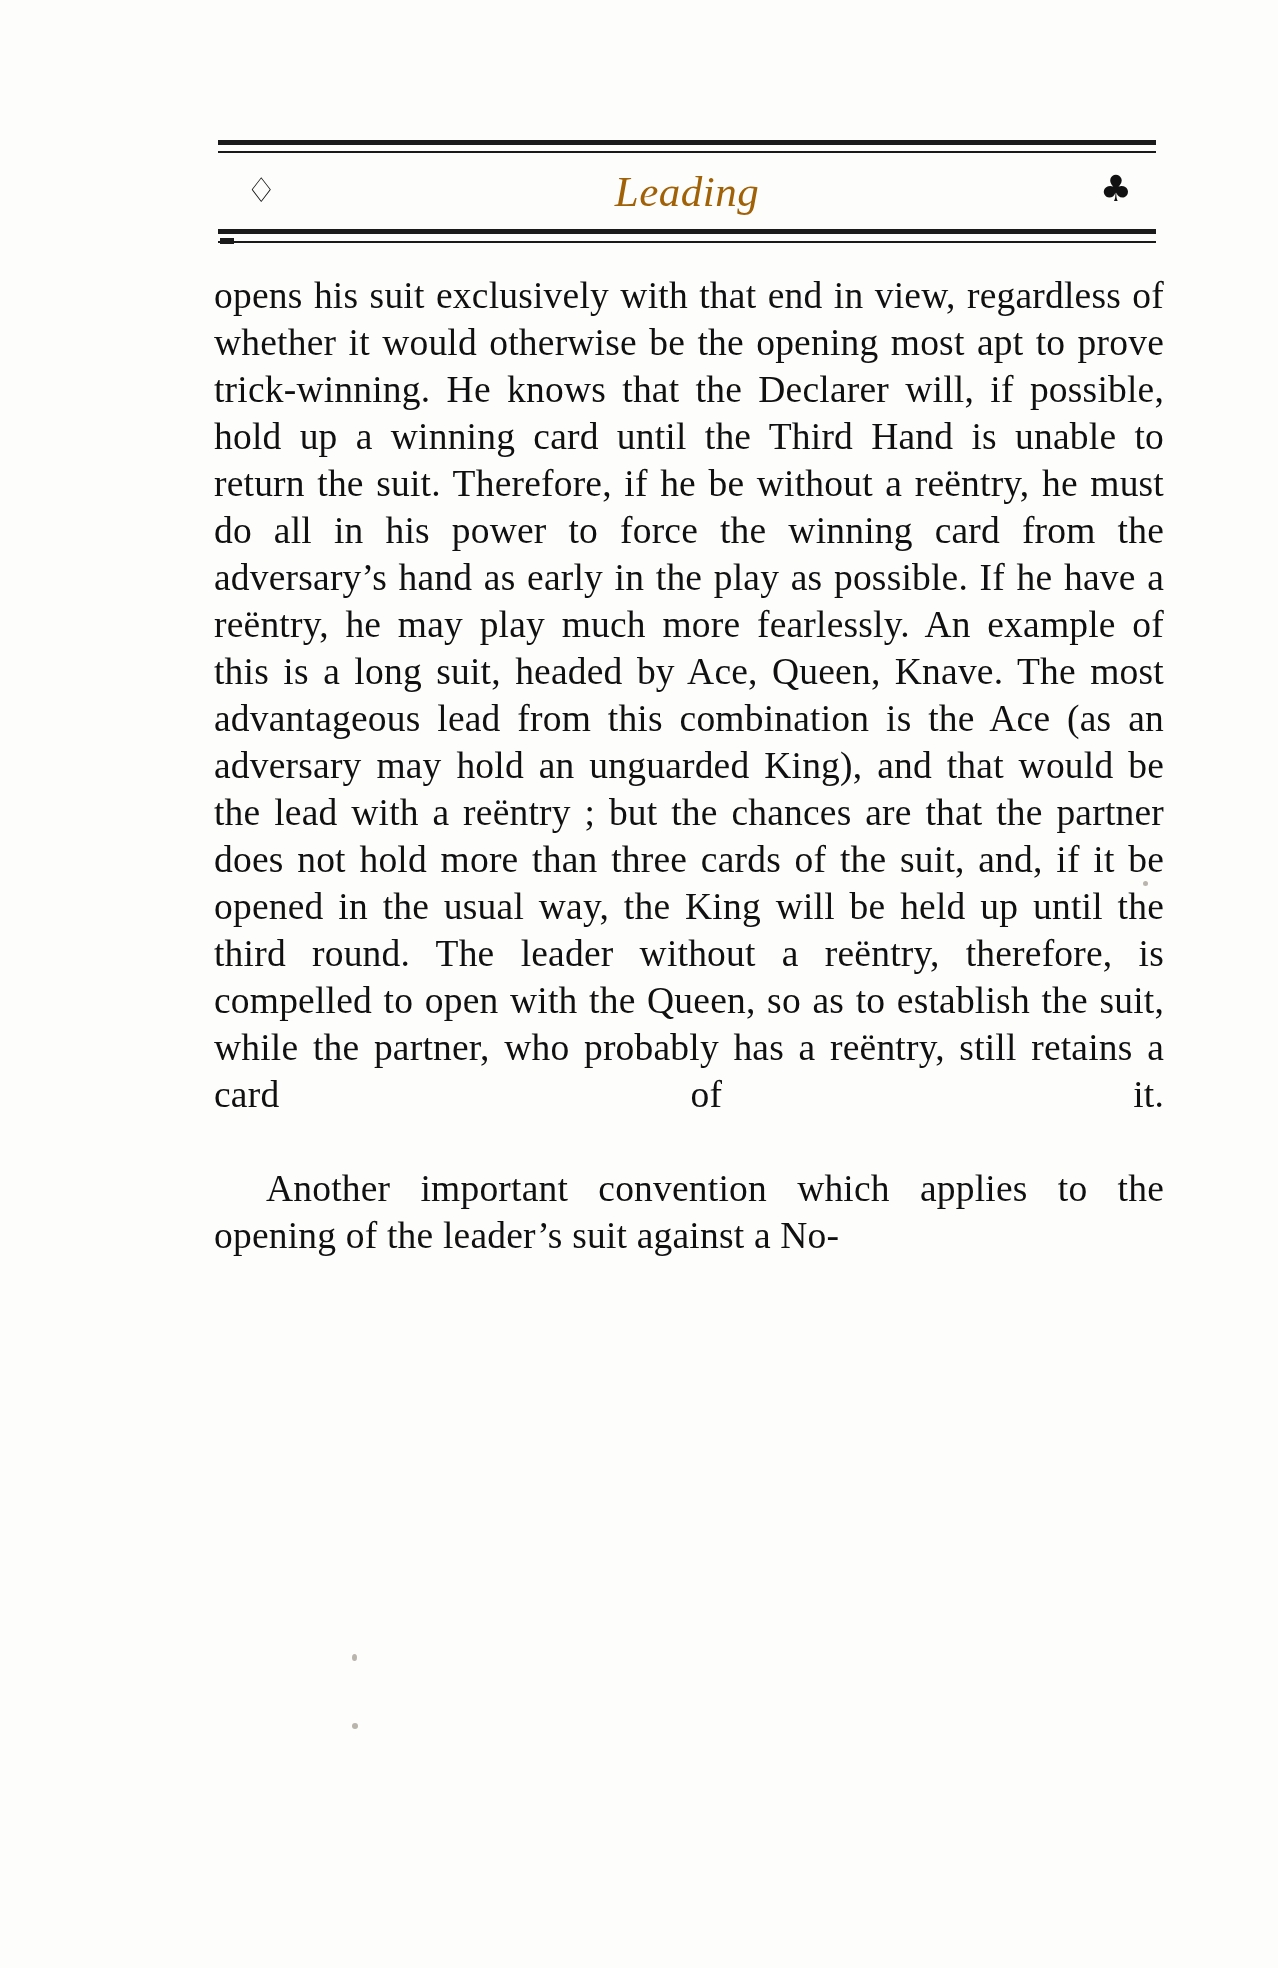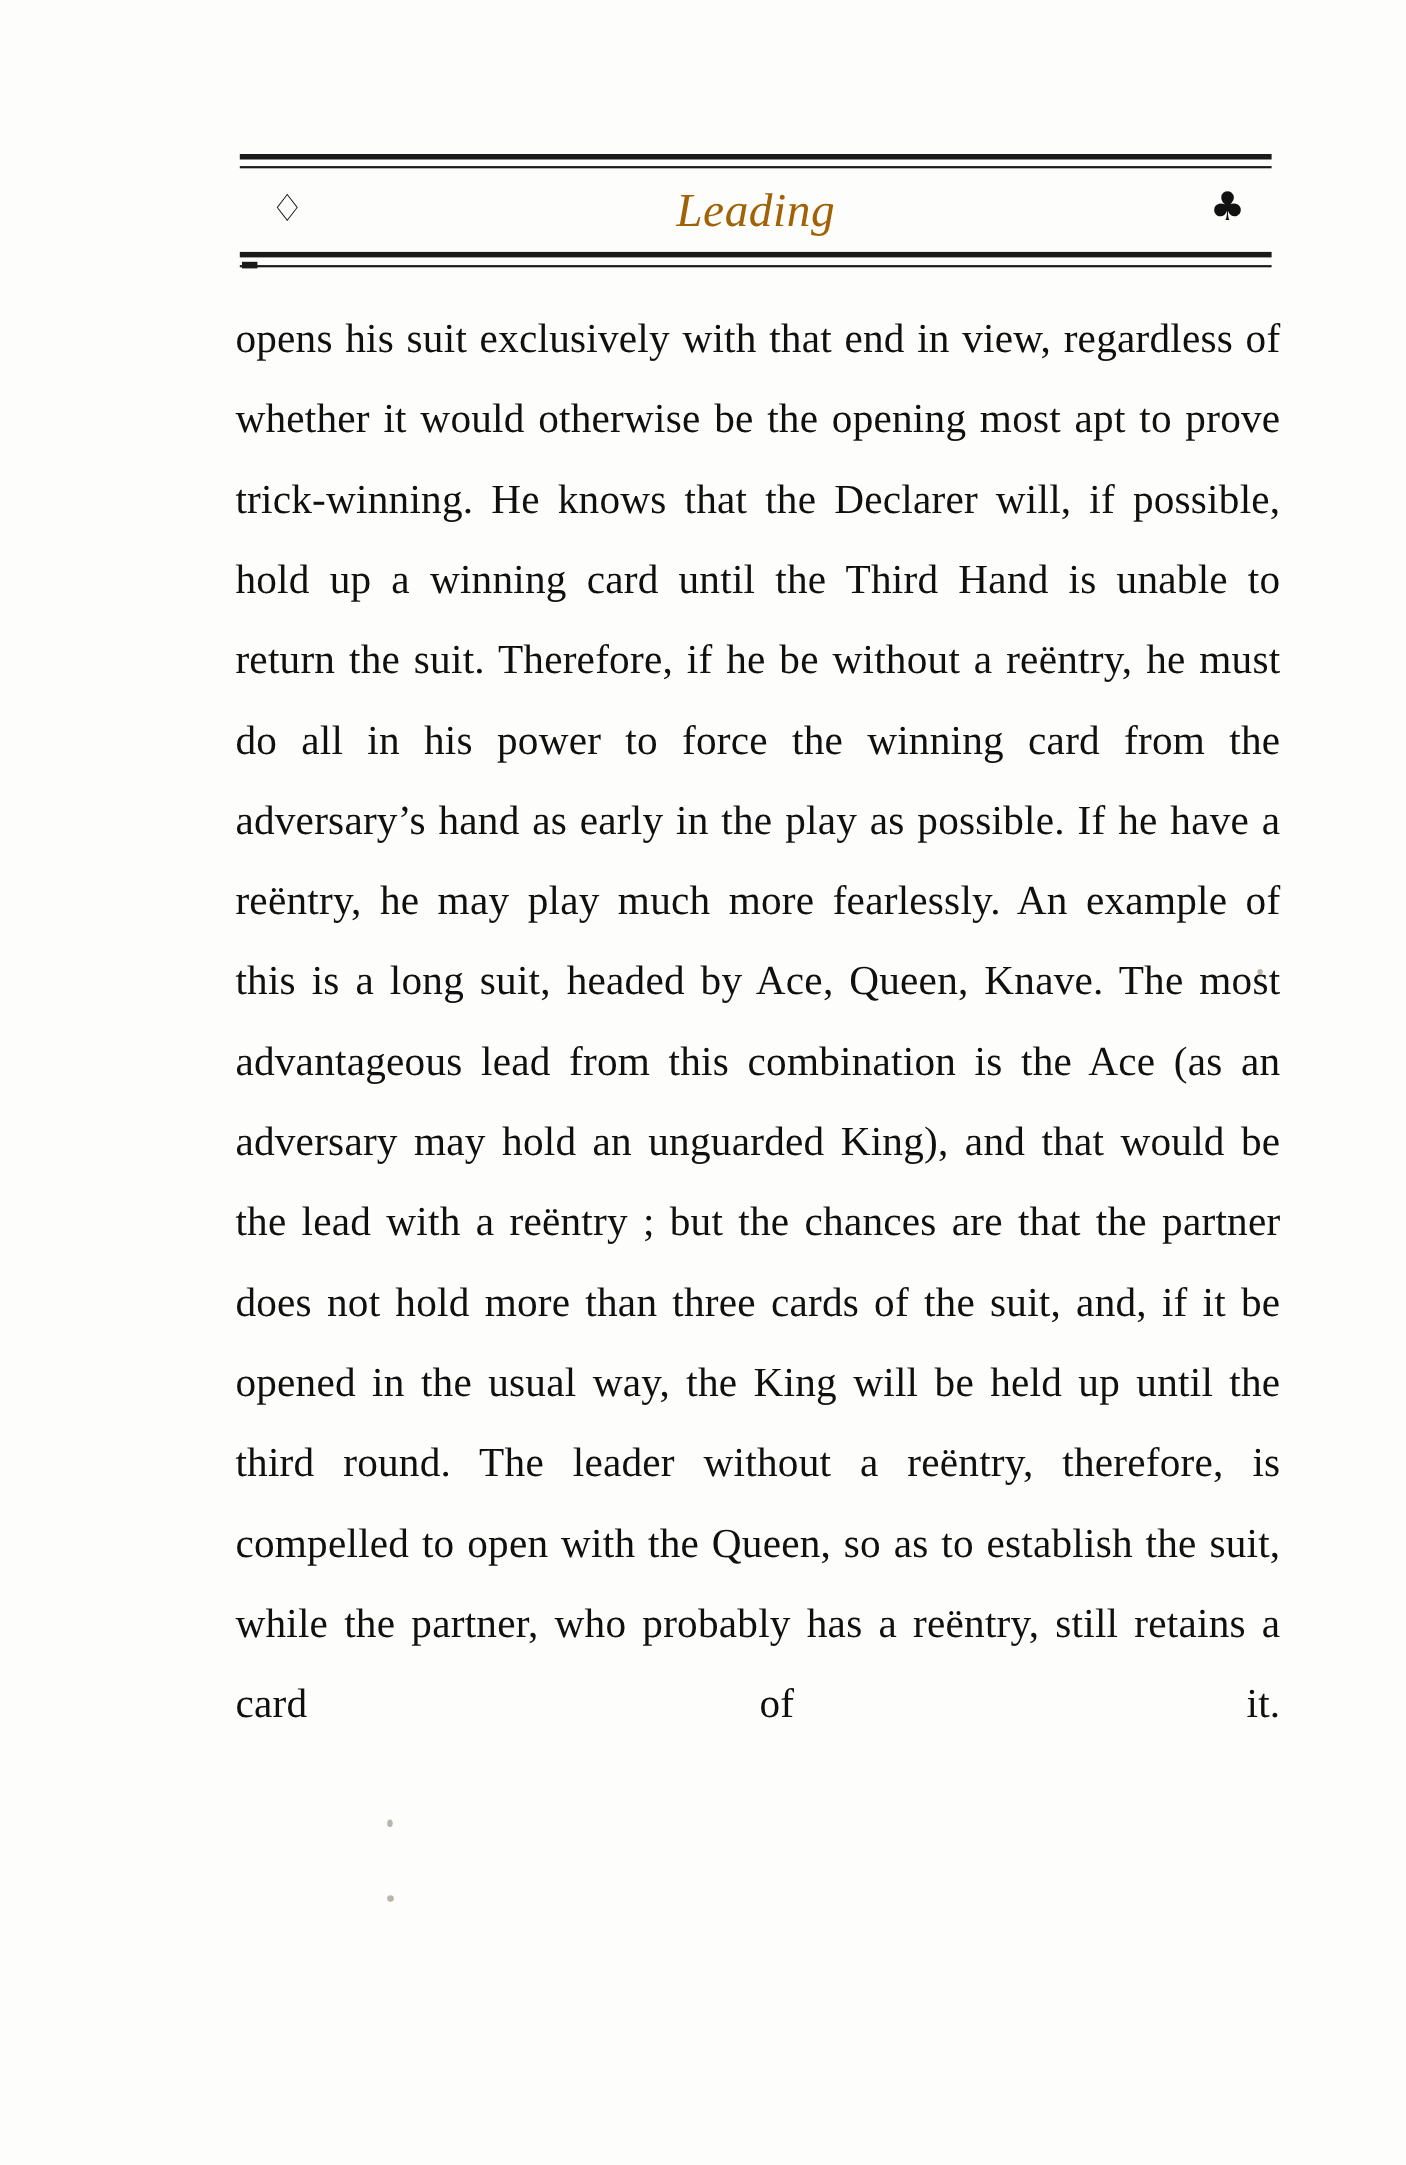--- a/index.html
+++ b/index.html
@@ -85,21 +85,21 @@
   .body-block {
     position: absolute;
     left: 214px;
     top: 272px;
     width: 950px;
   }
 
   .para {
     margin: 0;
     font-size: 37.5px;
-    line-height: 73px;
+    line-height: 47px;
     text-align: justify;
     text-justify: inter-word;
     color: #101010;
     letter-spacing: 0.2px;
   }
   .para + .para { margin-top: 0px; }
   .para.indent { text-indent: 52px; }
 
   
   .para::after {
@@ -149,19 +149,20 @@
 
     <div class="header-bottom">
       <div class="rule rule-thick"></div>
       <div class="rule rule-thin"></div>
       <div class="stub"></div>
     </div>
   </div>
 
   <div class="body-block">
     <p class="para">opens his suit exclusively with that end in view, regardless of whether it would otherwise be the opening most apt to prove trick-winning. He knows that the Declarer will, if possible, hold up a winning card until the Third Hand is unable to return the suit. Therefore, if he be without a reëntry, he must do all in his power to force the winning card from the adversary’s hand as early in the play as possible. If he have a reëntry, he may play much more fearlessly. An example of this is a long suit, headed by Ace, Queen, Knave. The most advantageous lead from this combination is the Ace (as an adversary may hold an unguarded King), and that would be the lead with a reëntry ; but the chances are that the partner does not hold more than three cards of the suit, and, if it be opened in the usual way, the King will be held up until the third round. The leader without a reëntry, therefore, is compelled to open with the Queen, so as to establish the suit, while the partner, who probably has a reëntry, still retains a card of it.</p>
+    <p class="para indent no-stretch">Another important convention which applies to the opening of the leader’s suit against a No-</p>
   </div>
 
 
   <div class="speck s1"></div>
   <div class="speck s2"></div>
   <div class="speck s3"></div>
 </div>
 
 </body></html>

